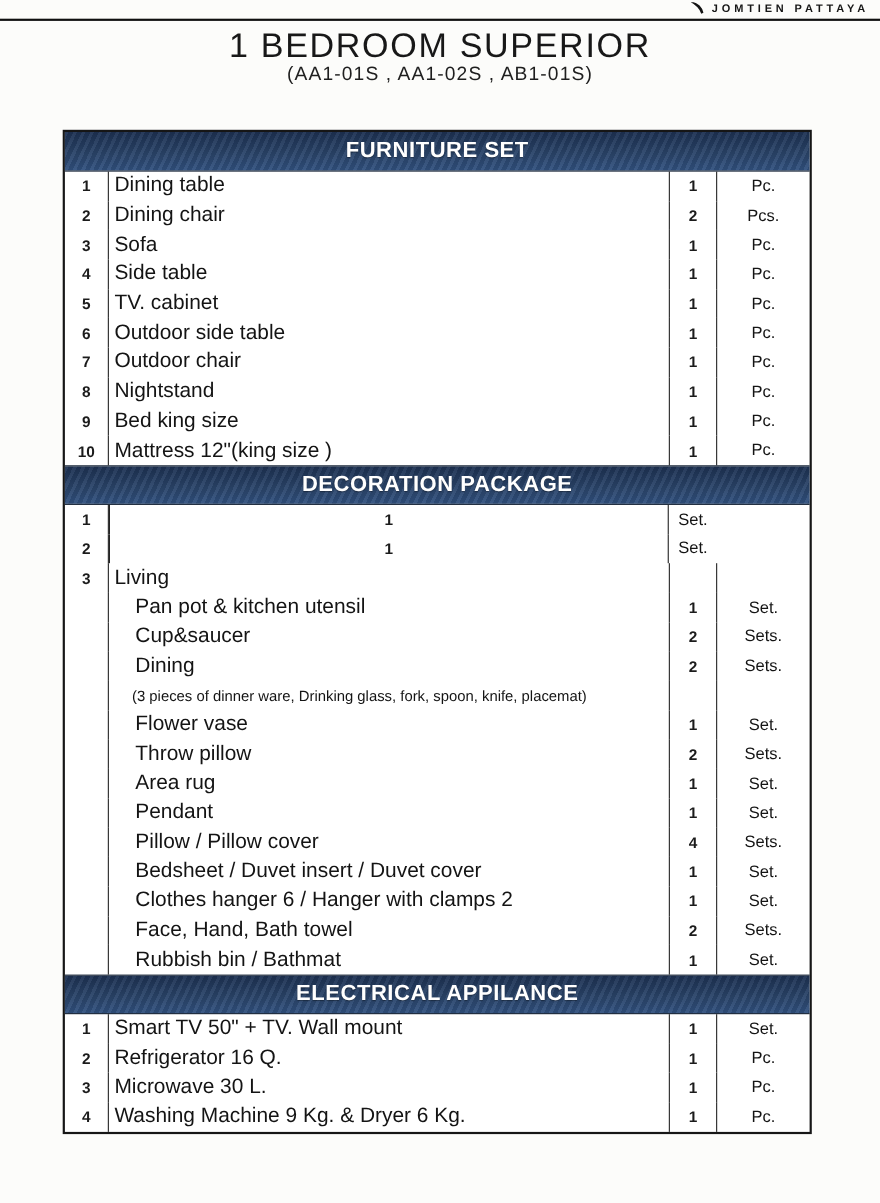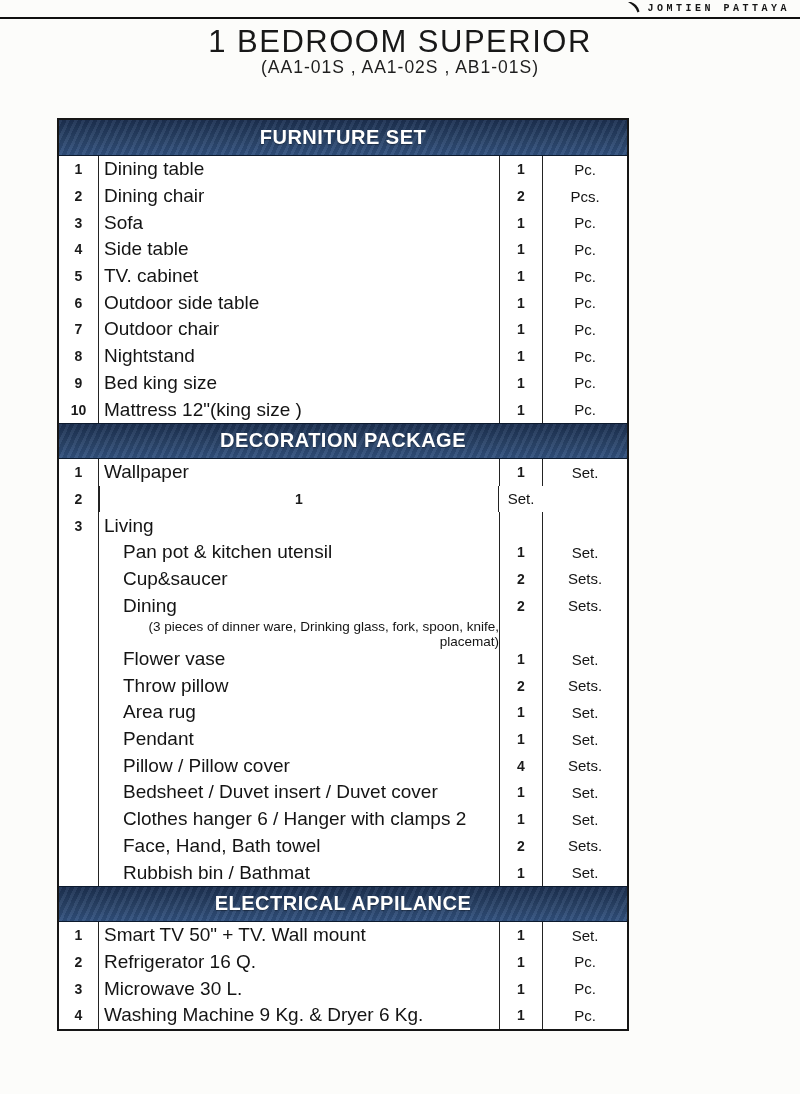--- a/index.html
+++ b/index.html
@@ -13,42 +13,42 @@
   }
   .page { position: absolute; inset: 0; }
 
   
   .brand {
     position: absolute; top: 0; right: 10px; height: 16px;
     display: flex; align-items: center; gap: 6px;
   }
   .brand-name {
     font-size: 10px; font-weight: bold; letter-spacing: 3.5px;
-    color: #161616; white-space: nowrap; font-family: Liberation Mono, monospace;
+    color: #161616; white-space: nowrap;
   }
   .brand-glyph { width: 14px; height: 12px; display: block; }
   .top-rule {
     position: absolute; top: 17px; left: 0; width: 800px;
     border-top: 2.5px solid #101010;
   }
 
   
   .title {
     position: absolute; top: 24px; left: 0; width: 100%;
     text-align: center; font-size: 31px; font-weight: 500;
     letter-spacing: 1.5px; color: #181818;
   }
   .subtitle {
     position: absolute; top: 57px; left: 0; width: 100%;
     text-align: center; font-size: 17.5px; letter-spacing: 1px; color: #1e1e1e;
   }
 
   
   .inv-table {
-    position: absolute; top: 118px; left: 57px; width: 572px;
+    position: absolute; top: 118px; left: 57px; width: 681px;
     border: 2px solid #161616;
     background: #fff;
   }
   .band {
     height: 36px;
     display: flex; align-items: center; justify-content: center;
     color: #fff; font-weight: bold; font-size: 20px; letter-spacing: 0.5px;
     background:
       repeating-linear-gradient(115deg, rgba(255,255,255,0.05) 0 3px, rgba(0,0,0,0.08) 3px 7px),
       linear-gradient(180deg, #1d3152 0%, #2a4469 55%, #31517f 100%);
@@ -163,21 +163,20 @@
           <div class="c-num">10</div>
           <div class="c-item">Mattress 12"(king size )</div>
           <div class="c-qty">1</div>
           <div class="c-unit">Pc.</div>
         </div>
       </div>
       <div class="sec">
         <div class="band">DECORATION PACKAGE</div>
         <div class="row">
           <div class="c-num">1</div>
-          <div class="c-item">Wallpaper</div>
           <div class="c-qty">1</div>
           <div class="c-unit">Set.</div>
         </div>
         <div class="row">
           <div class="c-num">2</div>
           <div class="c-qty">1</div>
           <div class="c-unit">Set.</div>
         </div>
         <div class="row">
           <div class="c-num">3</div>

